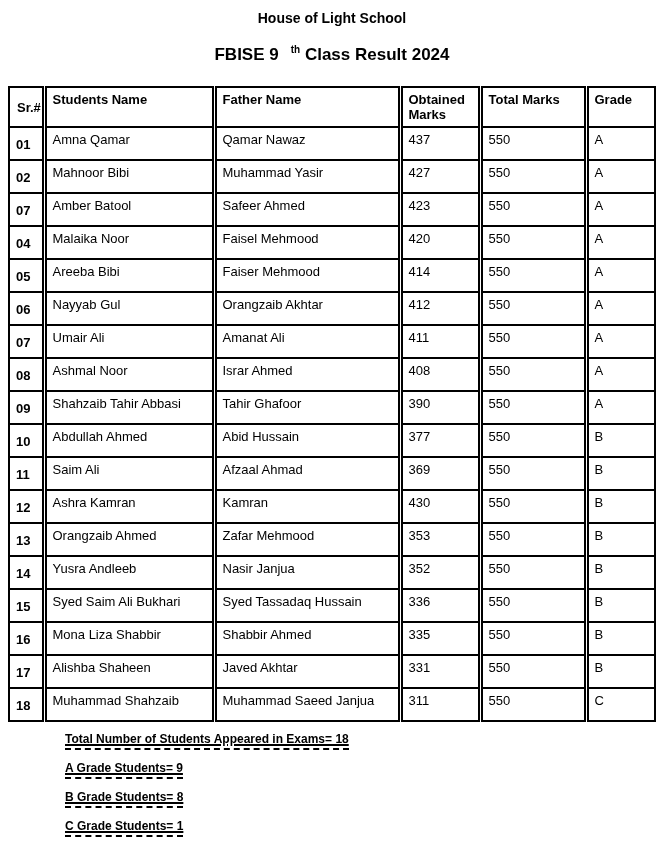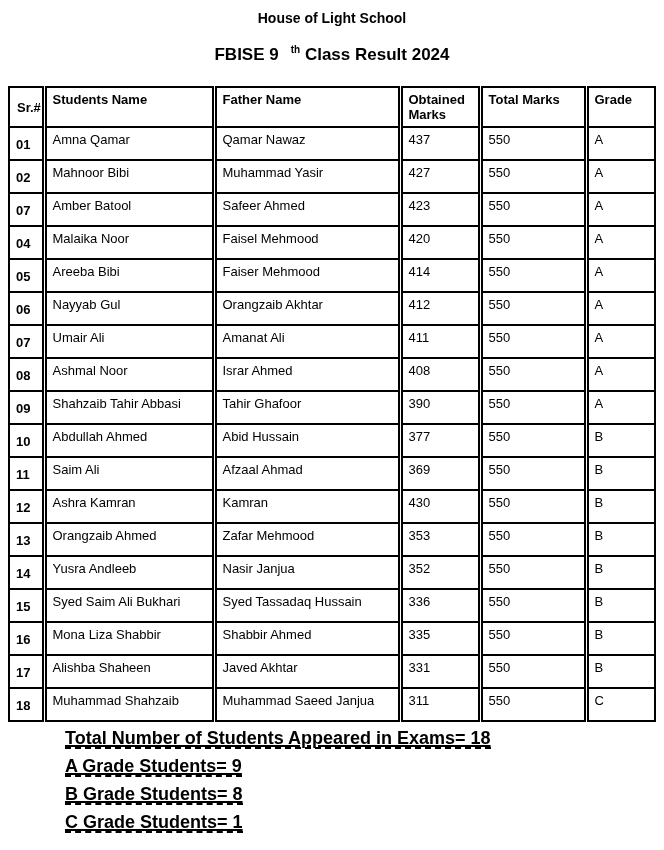--- a/index.html
+++ b/index.html
@@ -73,21 +73,21 @@
   }
   .summary {
     margin: 8px 0 0 65px;
   }
   .summary-row {
     margin-bottom: 9px;
     line-height: 16px;
   }
   .uline {
     display: inline-block;
-    font-size: 18px;
+    font-size: 12px;
     font-weight: 700;
     text-decoration: underline;
     text-decoration-thickness: 2px;
     border-bottom: 2px dashed #000000;
     padding-bottom: 1px;
   }
 </style>
 </head>
 <body>
 

